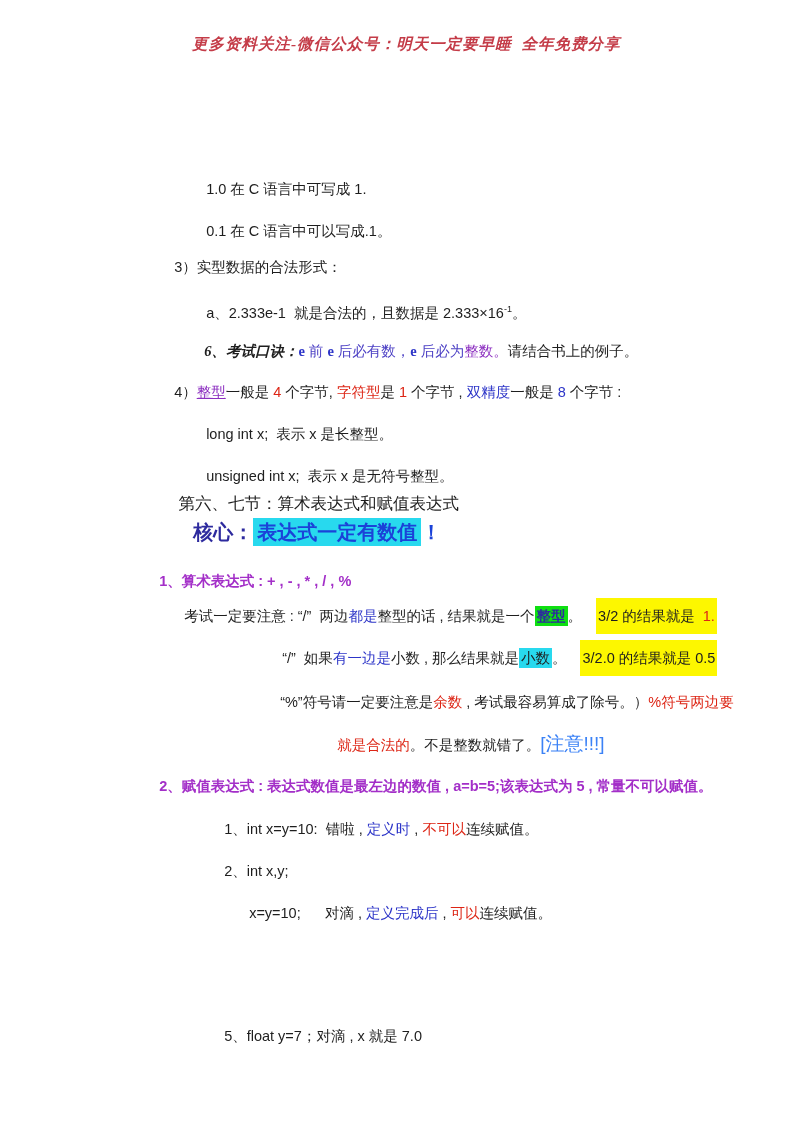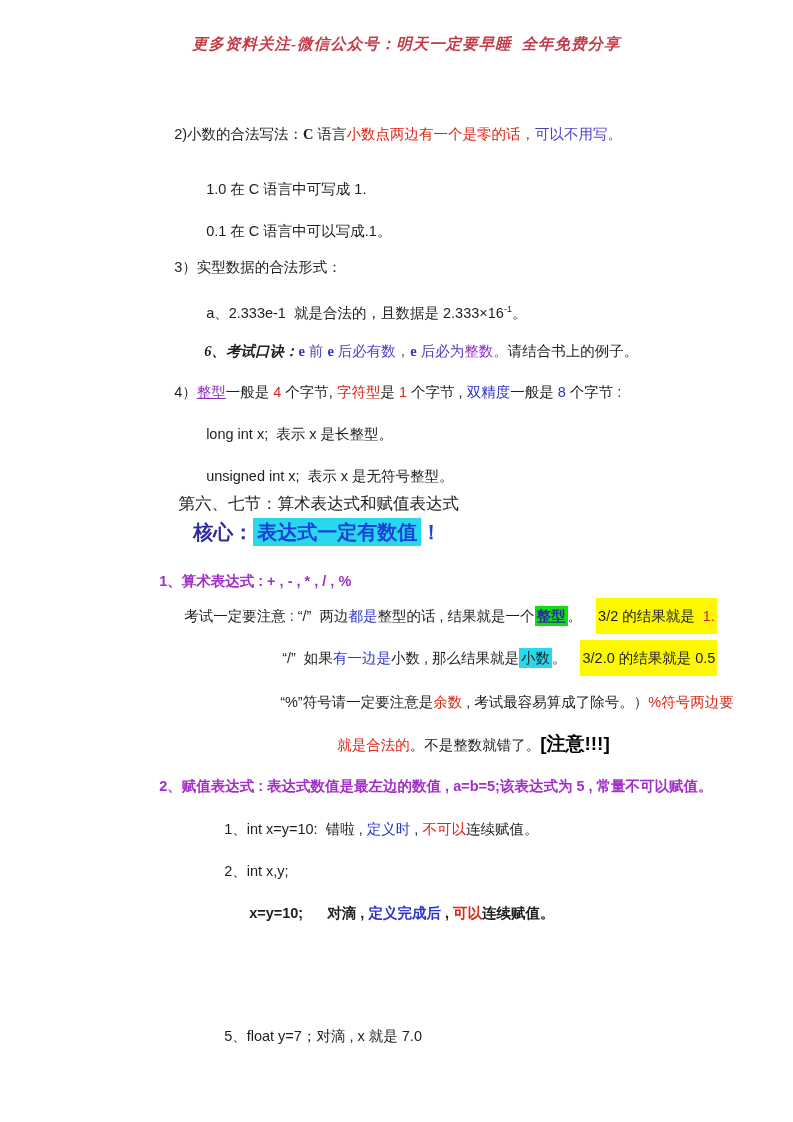--- a/index.html
+++ b/index.html
@@ -41,34 +41,31 @@
   .header-note{
     width:100%;text-align:center;left:0;
     font-family:"Liberation Serif","DejaVu Serif",serif;
     font-style:italic;font-weight:bold;
     font-size:15.5px;color:#c43c48;letter-spacing:1px;
   }
   .section-title{font-family:"Liberation Serif","DejaVu Serif",serif;font-size:16.5px;}
   .core-line{font-size:20px;font-weight:bold;}
   .core-line .hc{padding:3px 4px;color:#1b42d8;}
   .core-excl{color:#1b42d8;}
-  .notice{font-size:19px;font-weight:bold;color:#000000;}
+  .notice{font-size:19px;font-weight:normal;color:#3b82f6;}
 </style>
 </head>
 <body>
 
 <div class="page">
 
   <div class="line header-note" style="top:12px;">
     <span>更多资料关注-微信公众号：明天一定要早睡  全年免费分享</span>
   </div>
 
-  <div class="line" style="top:103px;left:120px;">
-    <span class="k">2)小数的合法写法：</span><span class="k serif b">C</span><span class="k"> 语言</span><span class="red">小数点两边有一个是零的话，</span><span class="viol">可以不用写。</span>
-  </div>
 
   <div class="line" style="top:158px;left:152px;">
     <span class="k">1.0 在 C 语言中可写成 1.</span>
   </div>
 
   <div class="line" style="top:200px;left:152px;">
     <span class="k">0.1 在 C 语言中可以写成.1。</span>
   </div>
 
   <div class="line" style="top:236px;left:120px;">
@@ -128,21 +125,21 @@
   </div>
 
   <div class="line" style="top:798px;left:170px;">
     <span class="k">1、int x=y=10:  错啦 , </span><span class="blue">定义时</span><span class="k"> , </span><span class="red">不可以</span><span class="k">连续赋值。</span>
   </div>
 
   <div class="line" style="top:840px;left:170px;">
     <span class="k">2、int x,y;</span>
   </div>
 
-  <div class="line" style="top:882px;left:195px;font-weight:bold;">
+  <div class="line" style="top:882px;left:195px;">
     <span class="k">x=y=10;      对滴 , </span><span class="blue">定义完成后</span><span class="k"> , </span><span class="red">可以</span><span class="k">连续赋值。</span>
   </div>
 
 
 
   <div class="line" style="top:1005px;left:170px;">
     <span class="k">5、float y=7；对滴 , x 就是 7.0</span>
   </div>
 
 </div>

